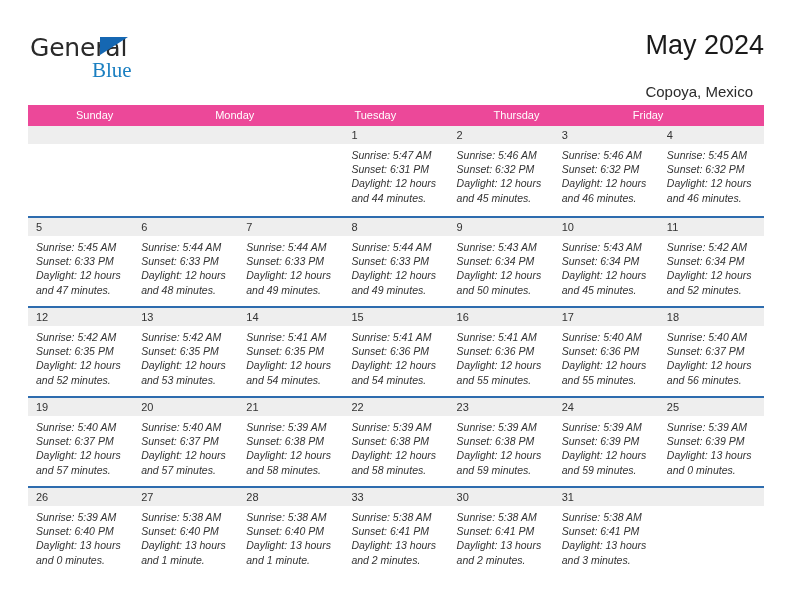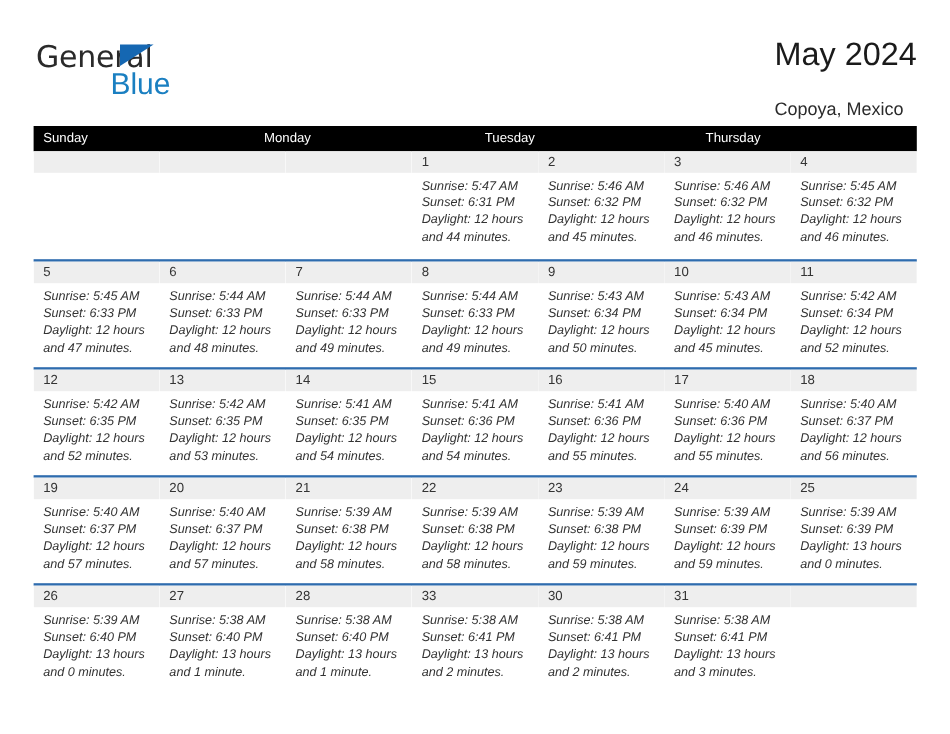--- a/index.html
+++ b/index.html
@@ -54,24 +54,24 @@
     top: 3px;
     width: 0;
     height: 0;
     border-left: 28px solid #1567b2;
     border-bottom: 18px solid transparent;
   }
   .brand-blue {
     position: absolute;
     left: 62px;
     top: 22px;
-    font-size: 25px;
+    font-size: 21px;
     color: #1a7fc1;
     line-height: 28px;
-    font-family: Liberation Sans, sans-serif;
+    font-family: Liberation Serif, serif;
   }
 
   .titles {
     position: absolute;
     right: 0;
     top: 0;
     text-align: left;
   }
   .cal-title {
     font-size: 27px;
@@ -91,22 +91,23 @@
   
   .calendar {
     position: absolute;
     left: 28px;
     top: 105px;
     width: 736px;
   }
 
   .dow-row {
     display: flex;
-    background: #000000;
+    background: #ec4899;
     height: 21px;
+    padding-left: 40px;
   }
   .dow-cell {
     flex: 1 1 0;
     color: #ffffff;
     font-size: 11px;
     line-height: 21px;
     padding-left: 8px;
     box-sizing: border-box;
     white-space: nowrap;
   }
@@ -171,20 +172,21 @@
     </div>
 
   </div>
 
   <div class="calendar">
     <div class="dow-row">
         <div class="dow-cell">Sunday</div>
         <div class="dow-cell">Monday</div>
         <div class="dow-cell">Tuesday</div>
         <div class="dow-cell">Thursday</div>
+        <div class="dow-cell">Friday</div>
       </div>
     <div id="weeks-container">
         <div class="week-row first">
           <div class="day-cell">
             <div class="day-num-band">
               <span class="day-num"></span>
             </div>
             <div class="day-body"></div>
           </div>
           <div class="day-cell">

